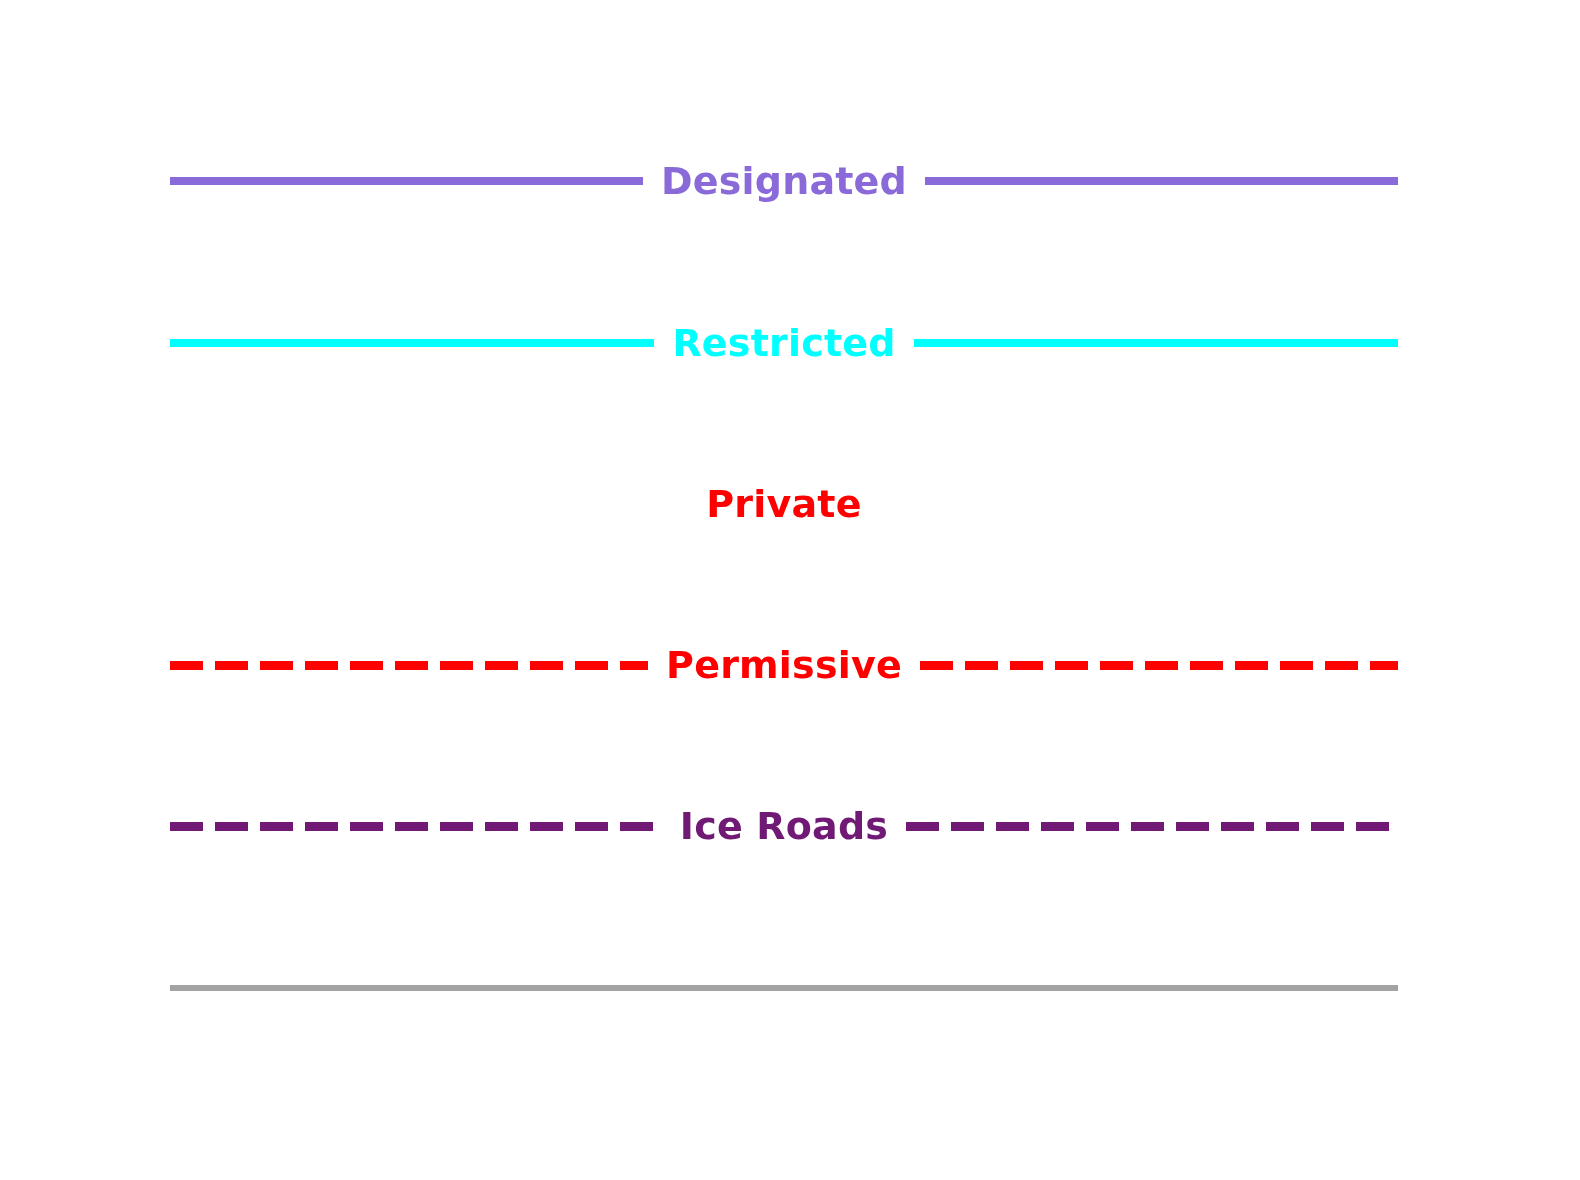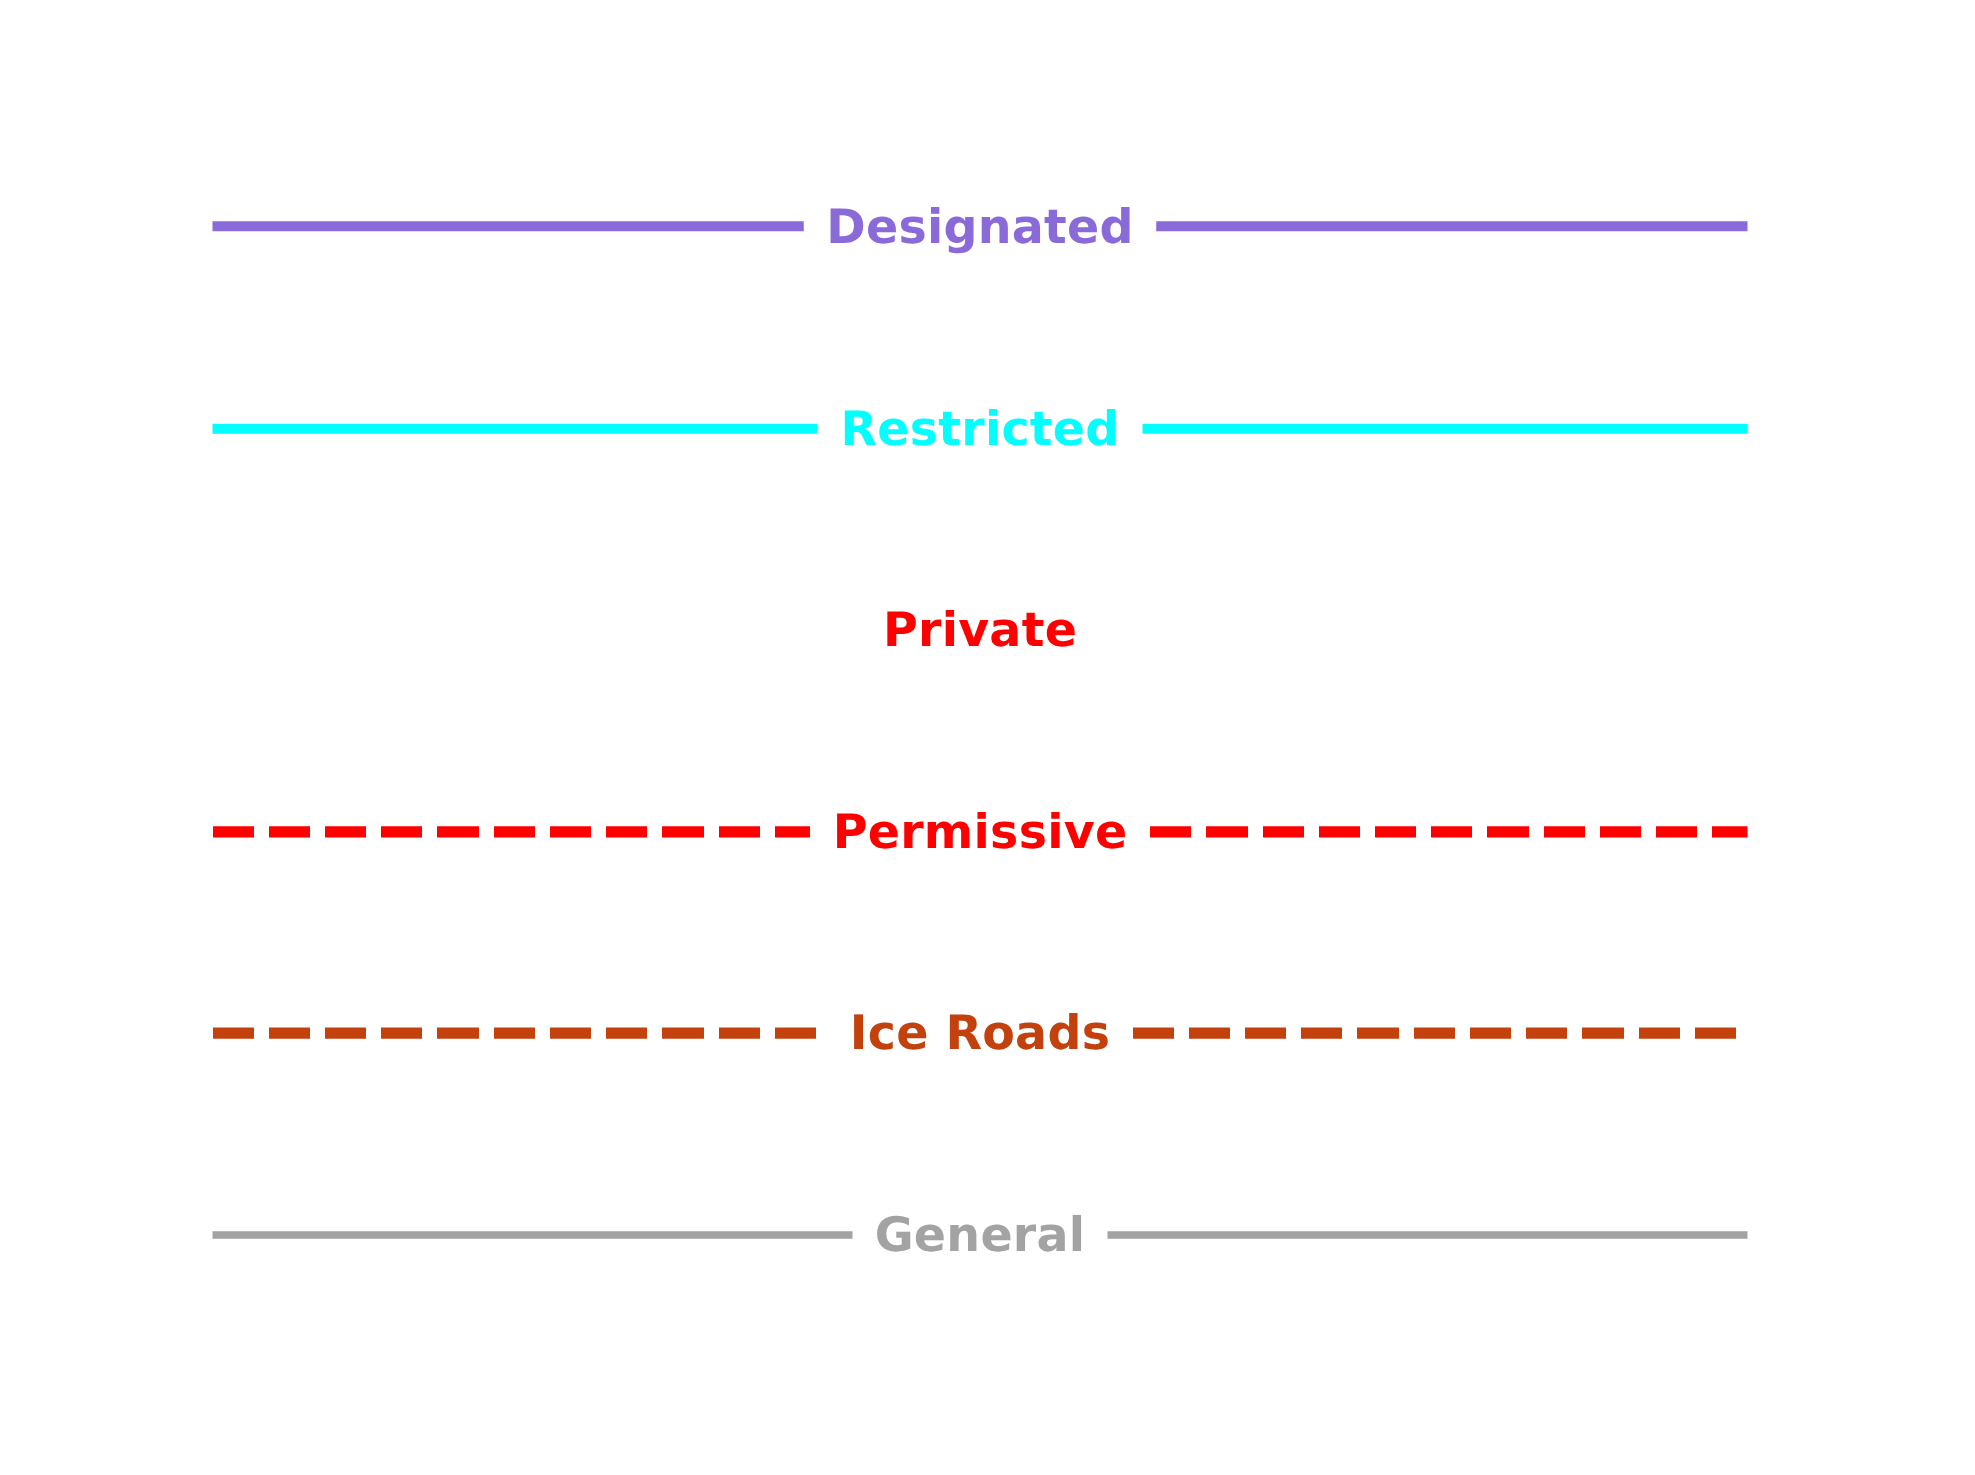--- a/index.html
+++ b/index.html
@@ -56,21 +56,21 @@
         to right,
         currentColor 0px,
         currentColor 33px,
         rgba(0,0,0,0) 33px,
         rgba(0,0,0,0) 45px);
   }
   .row-designated { color: #8a6ad8; }
   .row-permissive { color: #00ffff; }
   .row-private    { color: #ff0000; flex-direction: column; }
   .row-restricted { color: #ff0000; }
-  .row-iceroads   { color: #c2410c; }
+  .row-iceroads   { color: #701a75; }
   .row-general    { color: #a3a3a3; }
 </style>
 </head>
 <body>
 
 <div id="legend-canvas">
 
   <div class="legend-row row-designated" style="top: 151px;">
     <span class="legend-seg seg-solid-8"></span>
     <span class="legend-label">Designated</span>
@@ -96,17 +96,16 @@
   </div>
 
   <div class="legend-row row-iceroads" style="top: 796px;">
     <span class="legend-seg seg-dash-pattern"></span>
     <span class="legend-label">Ice Roads</span>
     <span class="legend-seg seg-dash-pattern"></span>
   </div>
 
   <div class="legend-row row-general" style="top: 958px;">
     <span class="legend-seg seg-solid-6"></span>
-    <span class="legend-label">General</span>
     <span class="legend-seg seg-solid-6"></span>
   </div>
 
 </div>
 
 </body></html>

